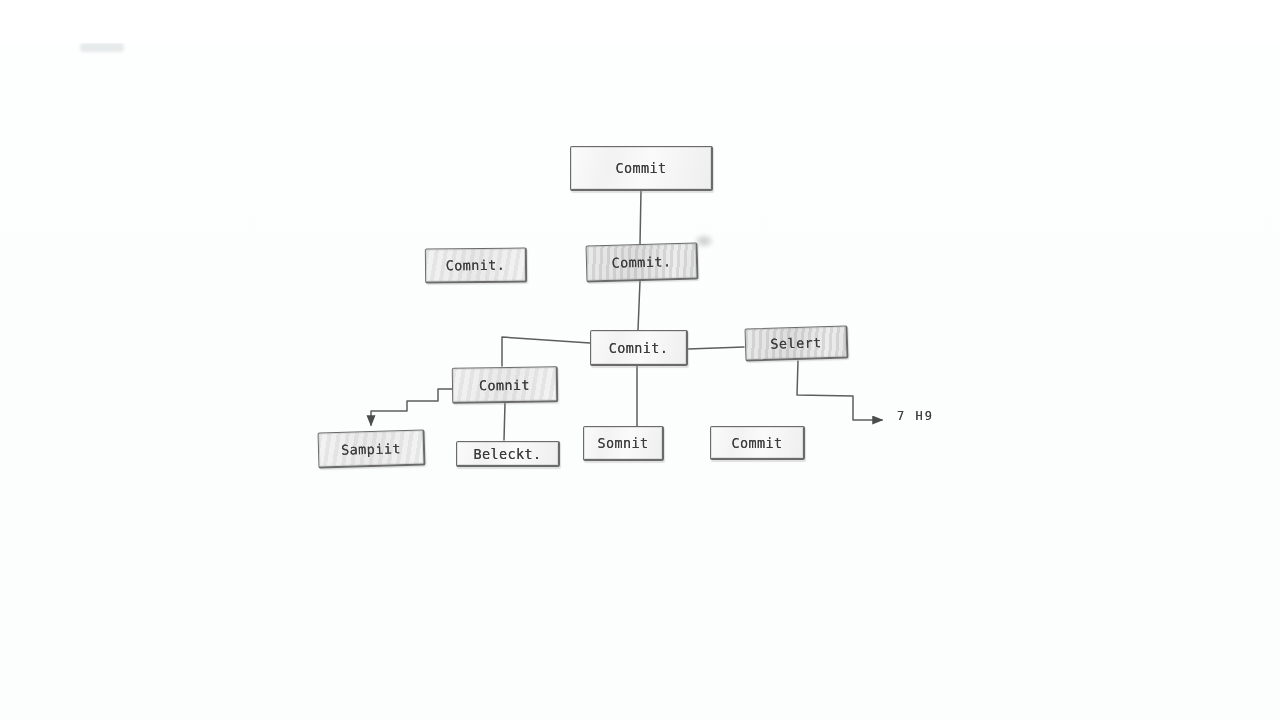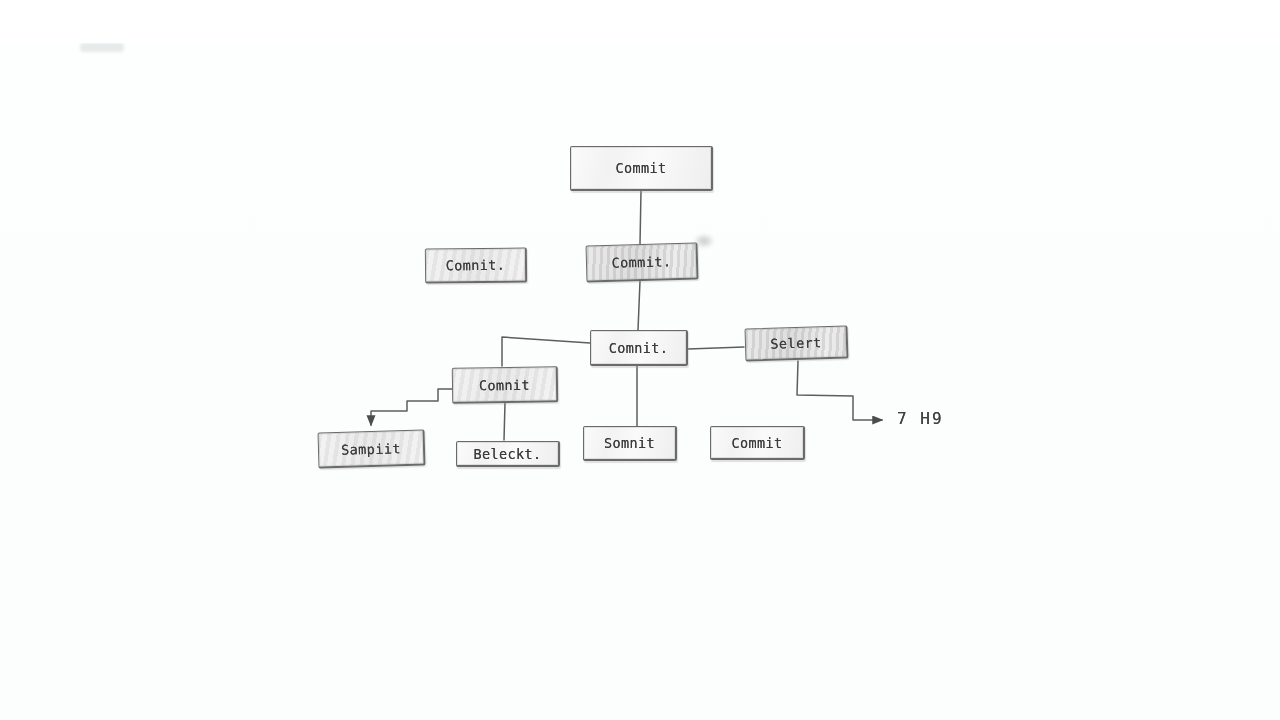--- a/index.html
+++ b/index.html
@@ -43,25 +43,25 @@
   }
   
   .n1{left:570px;top:103px;width:143px;height:45px;}
   .n2{left:425px;top:205px;width:102px;height:35px;transform:rotate(-0.6deg);}
   .n3{left:586px;top:201px;width:112px;height:37px;transform:rotate(-1.6deg);}
   .n4{left:590px;top:287px;width:98px;height:36px;}
   .n5{left:745px;top:284px;width:103px;height:33px;transform:rotate(-1.8deg);}
   .n6{left:452px;top:324px;width:106px;height:36px;transform:rotate(-0.8deg);}
   .n7{left:318px;top:388px;width:107px;height:36px;transform:rotate(-1.6deg);}
   .n8{left:456px;top:398px;width:104px;height:26px;}
-  .n9{left:583px;top:383px;width:94px;height:35px;}
+  .n9{left:583px;top:383px;width:81px;height:35px;}
   .n10{left:710px;top:383px;width:95px;height:34px;}
   .arrow-label{
     position:absolute;left:897px;top:366px;
-    font-size:16px;letter-spacing:2px;color:#3f3f3f;
+    font-size:12px;letter-spacing:2px;color:#3f3f3f;
     text-shadow:0 0 0.5px rgba(60,60,60,0.8);
   }
   .smudge{
     position:absolute;border-radius:50%;
     filter:blur(1.5px);
     pointer-events:none;
   }
   .smudge-a{left:693px;top:190px;width:22px;height:16px;
     background:radial-gradient(closest-side, rgba(150,150,150,0.5), rgba(150,150,150,0));}
   .smudge-b{left:80px;top:0px;width:44px;height:9px;border-radius:4px;

